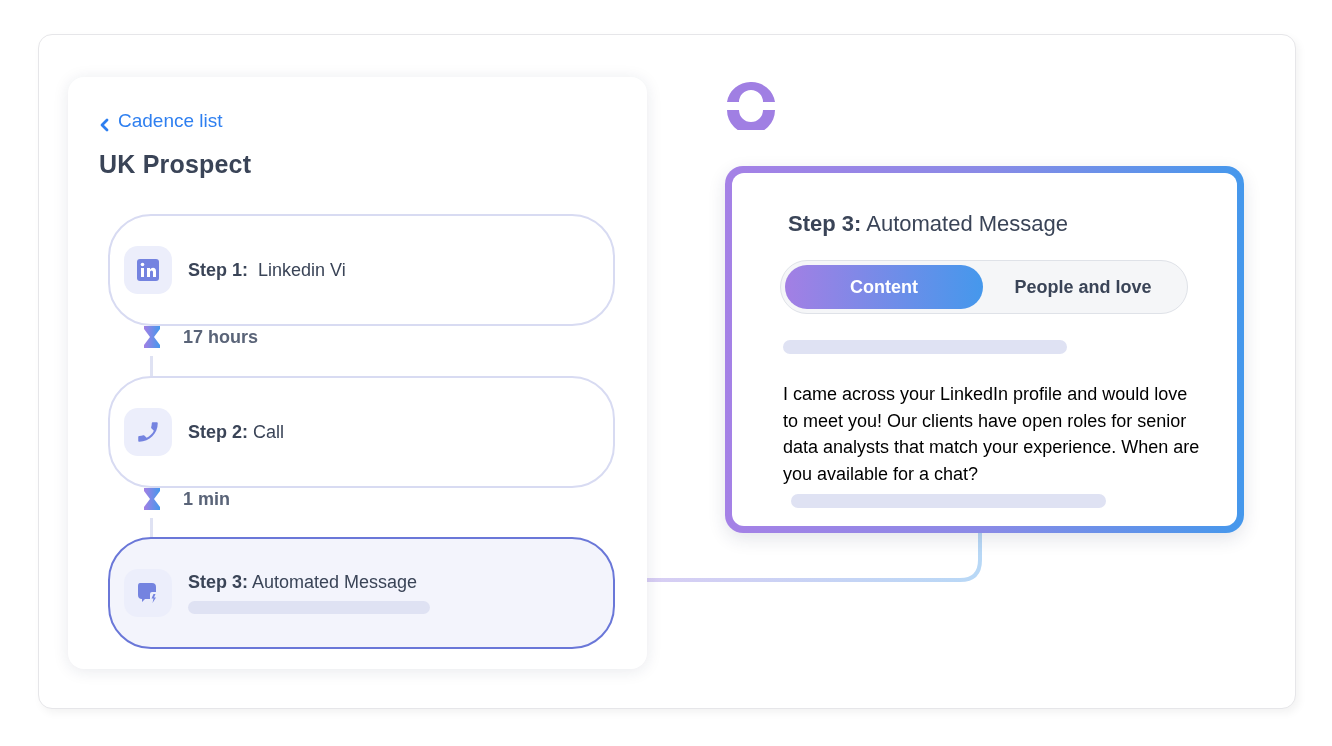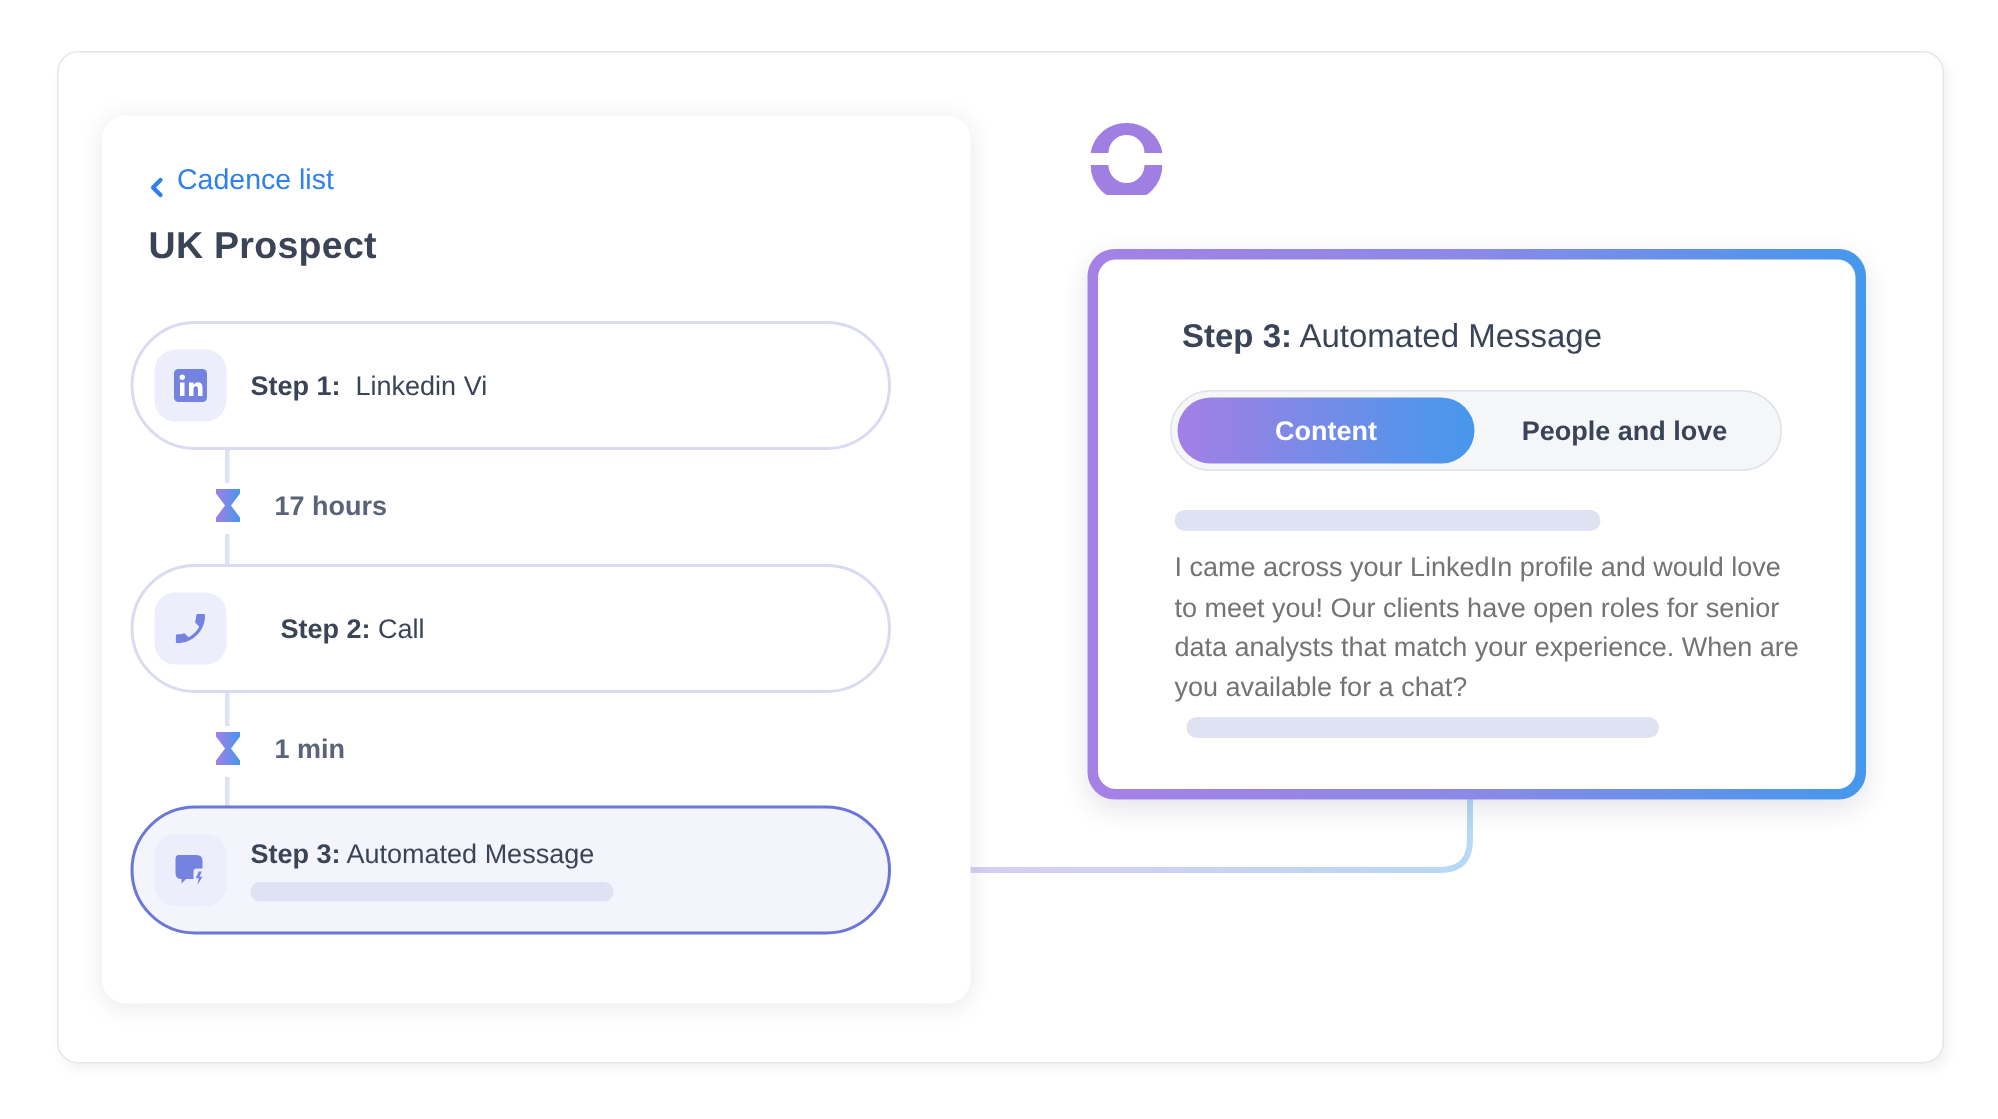--- a/index.html
+++ b/index.html
@@ -27,21 +27,21 @@
     .page-title {
       position: absolute; left: 99px; top: 150px; font-size: 25px; font-weight: bold; color: #3a4457;
       letter-spacing: 0.2px;
     }
 
     .timeline-line {
       position: absolute; left: 150px; width: 3px; background: #dfe2f3;
     }
 
     .step-pill {
-      position: absolute; left: 87px; width: 507px; height: 86px;
+      position: absolute; left: 108px; width: 507px; height: 112px;
       border: 2px solid #d8dbf2; border-radius: 43px; background: #fff;
       display: flex; align-items: center; padding-left: 14px; cursor: pointer;
     }
     .step-pill.active {
       border: 2px solid #6a77d8; background: #f3f4fc;
     }
     .step-icon {
       width: 48px; height: 48px; border-radius: 14px; background: #eceefb;
       display: flex; align-items: center; justify-content: center; flex-shrink: 0;
     }
@@ -88,21 +88,21 @@
     .tab.active {
       width: 198px; color: #fff; font-weight: bold;
       background: linear-gradient(90deg, #a37fe4 0%, #4598ec 100%);
     }
     .tab.inactive { flex: 1; color: #3a4457; font-weight: bold; }
 
     .msg-bar-top {
       position: absolute; left: 51px; top: 167px; width: 284px; height: 14px; border-radius: 7px; background: #dfe2f3;
     }
     .msg-text {
-      position: absolute; left: 51px; top: 192px; width: 420px; font-size: 18px; line-height: 26.5px; color: #737373;
+      position: absolute; left: 51px; top: 208px; width: 420px; font-size: 18px; line-height: 26.5px; color: #000000;
     }
     .msg-bar-inline {
       display: inline-block; width: 315px; height: 14px; border-radius: 7px; background: #dfe2f3;
       vertical-align: middle; margin-left: 8px;
     }
 
     .connector { position: absolute; left: 604px; top: 530px; }
   </style>
 </head>
 <body>
@@ -155,21 +155,21 @@
         <linearGradient id="hg1" x1="0" y1="0" x2="1" y2="0">
           <stop offset="0" stop-color="#a37fe4"></stop>
           <stop offset="1" stop-color="#4598ec"></stop>
         </linearGradient>
       </defs>
     <path d="M0 0 H16 V3 L10 11 L16 19 V22 H0 V19 L6 11 L0 3 Z" fill="url(#hg1)"></path>
   </svg>
   <span>17 hours</span>
 </div>
 
-<div class="step-pill" style="top:376px;gap:20px;">
+<div class="step-pill" style="top:376px;">
   <div class="step-icon">
     <svg width="26" height="26" viewBox="0 0 24 24">
       <path d="M6.6 10.8c1.4 2.8 3.8 5.1 6.6 6.6l2.2-2.2c.3-.3.7-.4 1-.2 1.1.4 2.3.6 3.6.6.6 0 1 .4 1 1V20c0 .6-.4 1-1 1C10.6 21 3 13.4 3 4c0-.6.4-1 1-1h3.5c.6 0 1 .4 1 1 0 1.3.2 2.5.6 3.6.1.3 0 .7-.2 1L6.6 10.8z" fill="#7483e0" transform="scale(-1,1) translate(-24,0)"></path>
     </svg>
   </div>
   <div class="step-text">
     <div class="step-line"><b>Step 2:</b> <span>Call</span></div>
   </div>
 </div>
 

